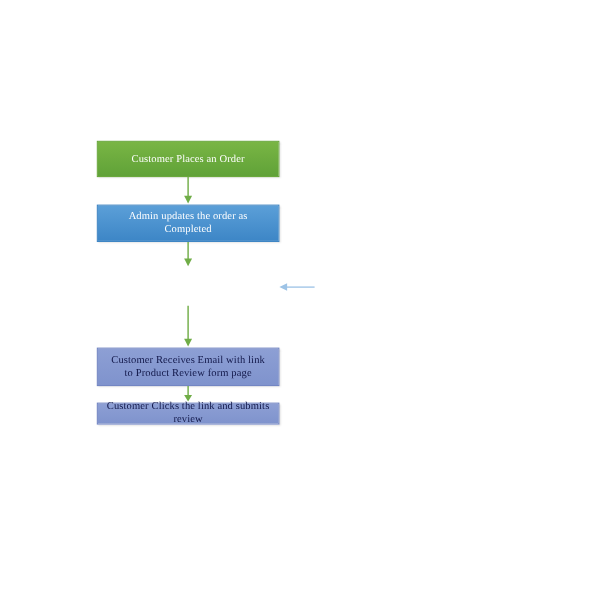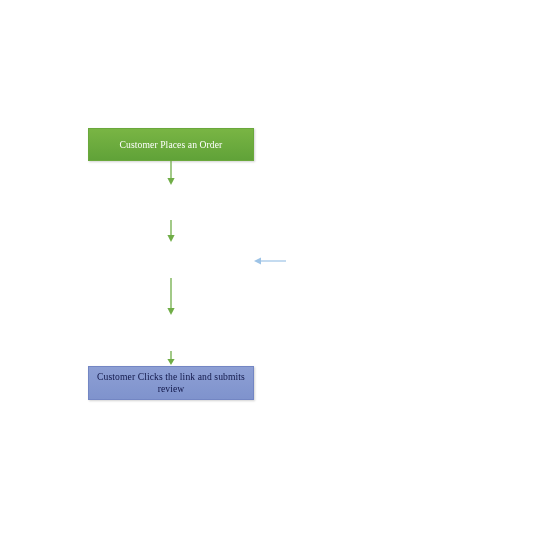--- a/index.html
+++ b/index.html
@@ -90,20 +90,24 @@
     <span class="label">Customer Places an Order</span>
   </div>
 
   <div class="connector" style="left:164px; top:161px; width:14px; height:25px;">
     <svg width="14" height="25" viewBox="0 0 14 25" aria-hidden="true">
       <line x1="7" y1="0" x2="7" y2="18" stroke="#70ad47" stroke-width="1.3"></line>
       <polygon points="7,24 3.4,17 10.6,17" fill="#70ad47"></polygon>
     </svg>
   </div>
 
+  <div class="node node-blue" style="left:88px; top:186px; width:166px; height:34px;">
+    <span class="label">Admin updates the order as
+Completed</span>
+  </div>
 
   <div class="connector" style="left:164px; top:220px; width:14px; height:23px;">
     <svg width="14" height="23" viewBox="0 0 14 23" aria-hidden="true">
       <line x1="7" y1="0" x2="7" y2="16" stroke="#70ad47" stroke-width="1.3"></line>
       <polygon points="7,22 3.4,15 10.6,15" fill="#70ad47"></polygon>
     </svg>
   </div>
 
 
   <div class="connector" style="left:253px; top:255px; width:33px; height:12px;">
@@ -114,26 +118,30 @@
   </div>
 
 
   <div class="connector" style="left:164px; top:278px; width:14px; height:38px;">
     <svg width="14" height="38" viewBox="0 0 14 38" aria-hidden="true">
       <line x1="7" y1="0" x2="7" y2="31" stroke="#70ad47" stroke-width="1.3"></line>
       <polygon points="7,37 3.4,30 10.6,30" fill="#70ad47"></polygon>
     </svg>
   </div>
 
+  <div class="node node-periwinkle" style="left:88px; top:316px; width:166px; height:35px;">
+    <span class="label">Customer Receives Email with link
+to Product Review form page</span>
+  </div>
 
   <div class="connector" style="left:164px; top:351px; width:14px; height:15px;">
     <svg width="14" height="15" viewBox="0 0 14 15" aria-hidden="true">
       <line x1="7" y1="0" x2="7" y2="9" stroke="#70ad47" stroke-width="1.3"></line>
       <polygon points="7,14 3.4,8 10.6,8" fill="#70ad47"></polygon>
     </svg>
   </div>
 
-  <div class="node node-periwinkle" style="left:88px; top:366px; width:166px; height:34px;">
+  <div class="node node-periwinkle" style="left:88px; top:366px; width:166px; height:20px;">
     <span class="label">Customer Clicks the link and submits
 review</span>
   </div>
 
 </div>
 
 </body></html>

